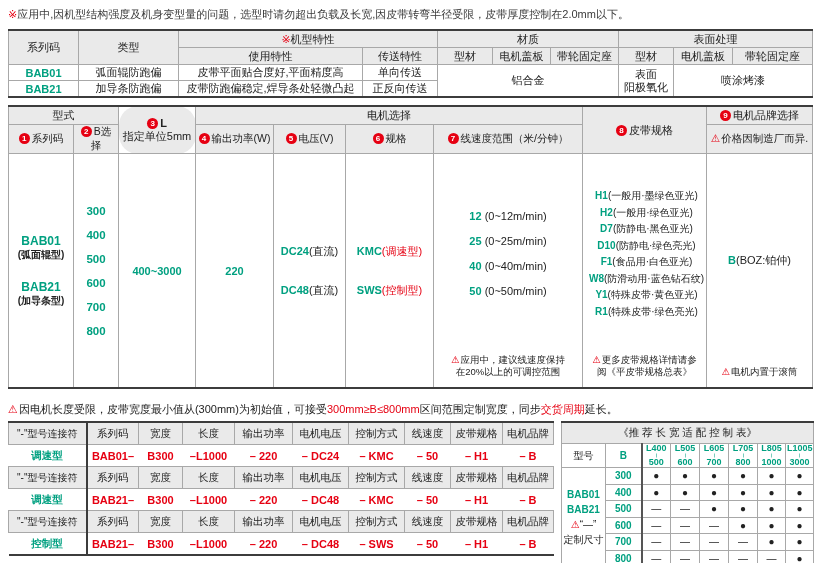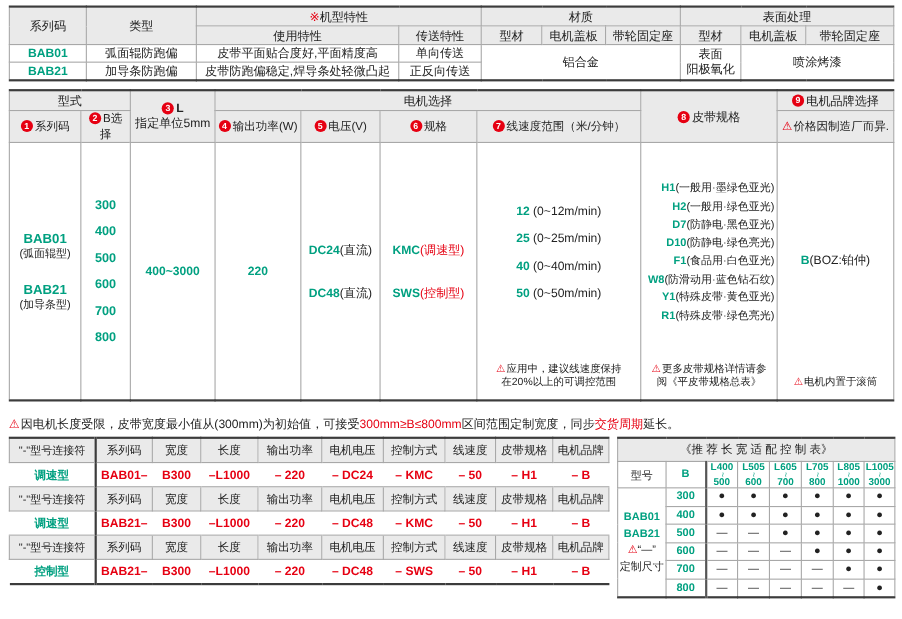--- a/index.html
+++ b/index.html
@@ -24,21 +24,21 @@
   
   .t2{width:804px;margin-top:7px;}
   .t2 .hr1 td{height:17px;}
   .t2 .hr2 td{height:19px;font-size:10.5px;}
   .t2 .body td{height:233px;vertical-align:top;padding:0;}
   .vfill{height:233px;display:flex;flex-direction:column;align-items:center;justify-content:center;}
   .vsplit{height:233px;display:flex;flex-direction:column;align-items:center;}
   .vsplit .mid{flex:1;display:flex;flex-direction:column;align-items:flex-start;justify-content:center;}
   .cellnote{font-size:9.5px;color:#222;text-align:center;margin-bottom:9px;white-space:pre-line;line-height:12px;}
   .code-big{font-size:12px;}
-  .series-desc{font-size:10px;color:#222;font-weight:normal;}
+  .series-desc{font-size:10px;color:#222;font-weight:bold;}
   .bsel{font-size:11.5px;line-height:24px;}
   .vstack-gap{gap:24px;}
   .speed-line{font-size:11px;line-height:25px;white-space:nowrap;}
   .belt-line{font-size:10px;line-height:16.5px;white-space:nowrap;text-align:left;}
   .hdr-sub{font-size:9.5px;font-weight:normal;}
   
   .mid-note{font-size:11px;margin:13px 0 4px 0;white-space:nowrap;color:#222;}
   
   .bottom{display:flex;gap:7px;align-items:flex-start;}
   .t3{width:545px;}
@@ -57,20 +57,21 @@
   .lcol .tl{display:block;color:#00a080;font-size:8px;height:5px;line-height:5px;transform:rotate(90deg);}
   .glyph{font-size:9px;color:#222;}
   .model-cell{font-size:10px;line-height:15px;padding:2px 0;}
   .model-cell .mk{color:#e60012;font-weight:bold;}
 </style>
 </head>
 <body>
 
 <div class="page">
 
+  <div class="top-note"><span class="redtx">※</span><span>应用中,因机型结构强度及机身变型量的问题，选型时请勿超出负载及长宽,因皮带转弯半径受限，皮带厚度控制在2.0mm以下。</span></div>
 
   <table class="t1 hvy">
     <colgroup>
         <col style="width:70px">
         <col style="width:100px">
         <col style="width:184px">
         <col style="width:75px">
         <col style="width:55px">
         <col style="width:58px">
         <col style="width:68px">
@@ -122,21 +123,21 @@
         <col style="width:78px">
         <col style="width:72px">
         <col style="width:88px">
         <col style="width:149px">
         <col style="width:124px">
         <col style="width:106px">
       </colgroup>
     <tbody>
         <tr class="hr1 ghdr">
       <td colspan="2">型式</td>
-      <td rowspan="2" style="line-height:13px;"><span class="badge">3</span><b>L</b><br><span>指定单位5mm</span></td>
+      <td rowspan="2" style="line-height:13px;border-radius:19px;"><span class="badge">3</span><b>L</b><br><span>指定单位5mm</span></td>
       <td colspan="4">电机选择</td>
       <td rowspan="2"><span class="badge">8</span><span>皮带规格</span></td>
       <td><span class="badge">9</span><span>电机品牌选择</span></td>
     </tr>
     <tr class="hr2 ghdr">
       <td><span class="badge">1</span><span>系列码</span></td>
       <td><span class="badge">2</span><span>B选择</span></td>
       <td><span class="badge">4</span><span>输出功率(W)</span></td>
       <td><span class="badge">5</span><span>电压(V)</span></td>
       <td><span class="badge">6</span><span>规格</span></td>
@@ -195,21 +196,21 @@
             <div class="speed-line"><span class="teal">25</span> <span>(0~25m/min)</span></div>
             <div class="speed-line"><span class="teal">40</span> <span>(0~40m/min)</span></div>
             <div class="speed-line"><span class="teal">50</span> <span>(0~50m/min)</span></div>
           </div>
           <div class="cellnote"><span class="warn">⚠</span><span>应用中，建议线速度保持
 在20%以上的可调控范围</span></div>
         </div>
       </td>
       <td>
         <div class="vsplit">
-          <div class="mid" style="align-items:flex-end;padding-left:4px;">
+          <div class="mid" style="align-items:center;padding-left:4px;">
             <div class="belt-line"><span class="teal">H1</span><span>(一般用·墨绿色亚光)</span></div>
             <div class="belt-line"><span class="teal">H2</span><span>(一般用·绿色亚光)</span></div>
             <div class="belt-line"><span class="teal">D7</span><span>(防静电·黑色亚光)</span></div>
             <div class="belt-line"><span class="teal">D10</span><span>(防静电·绿色亮光)</span></div>
             <div class="belt-line"><span class="teal">F1</span><span>(食品用·白色亚光)</span></div>
             <div class="belt-line"><span class="teal">W8</span><span>(防滑动用·蓝色钻石纹)</span></div>
             <div class="belt-line"><span class="teal">Y1</span><span>(特殊皮带·黄色亚光)</span></div>
             <div class="belt-line"><span class="teal">R1</span><span>(特殊皮带·绿色亮光)</span></div>
           </div>
           <div class="cellnote"><span class="warn">⚠</span><span>更多皮带规格详情请参

